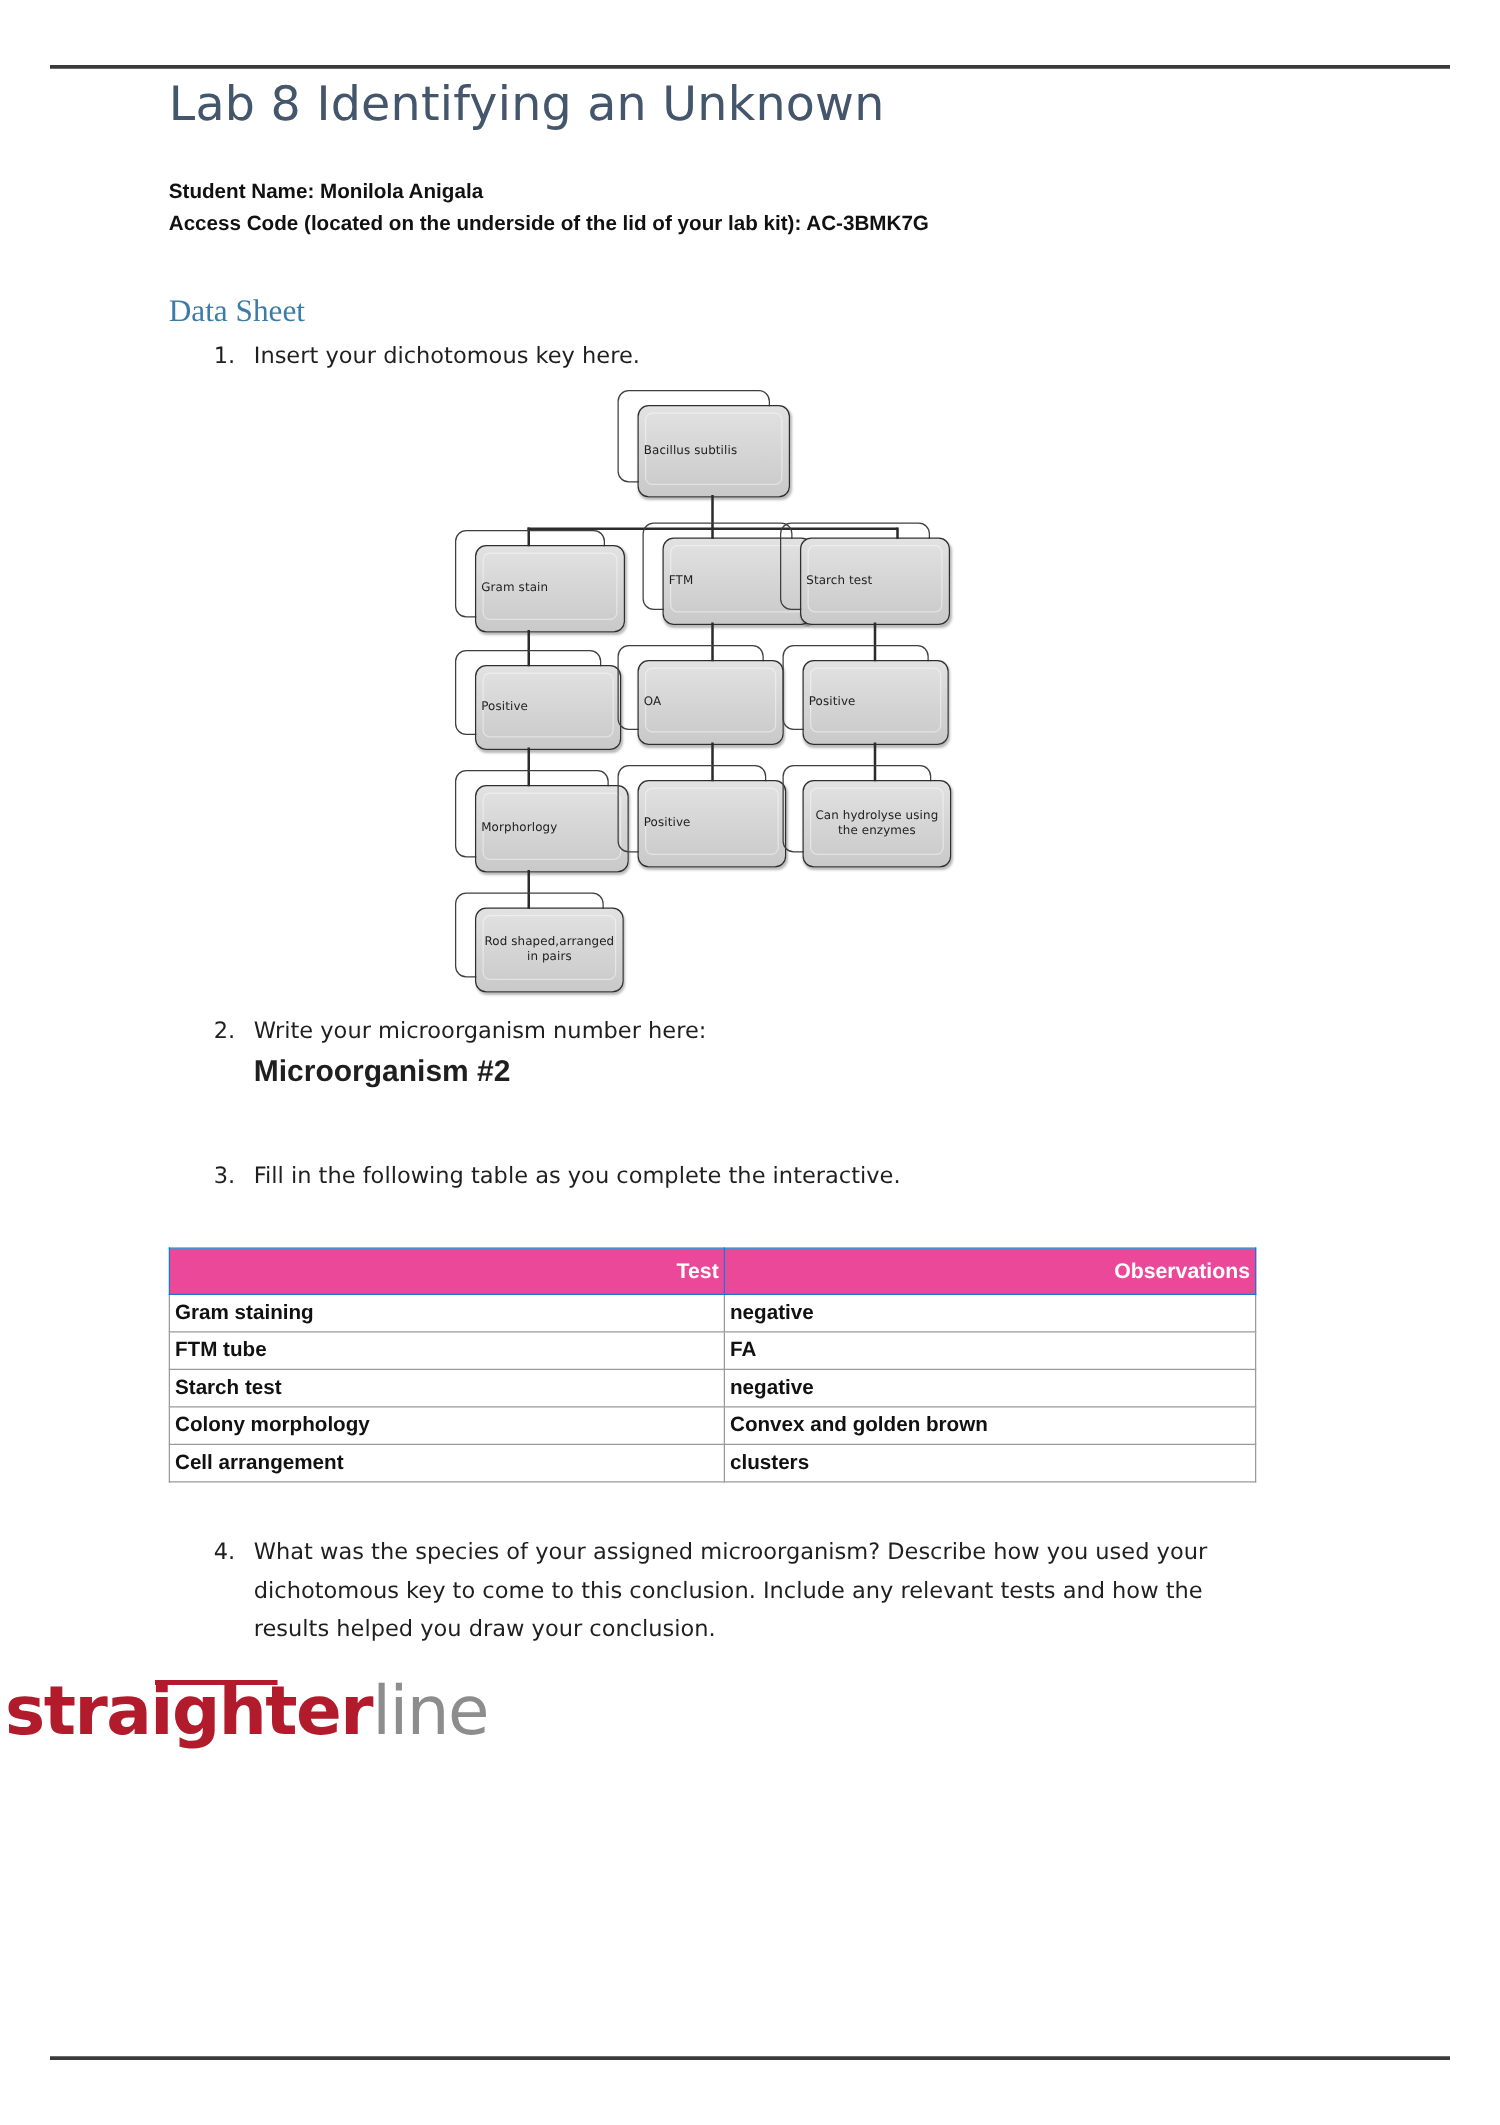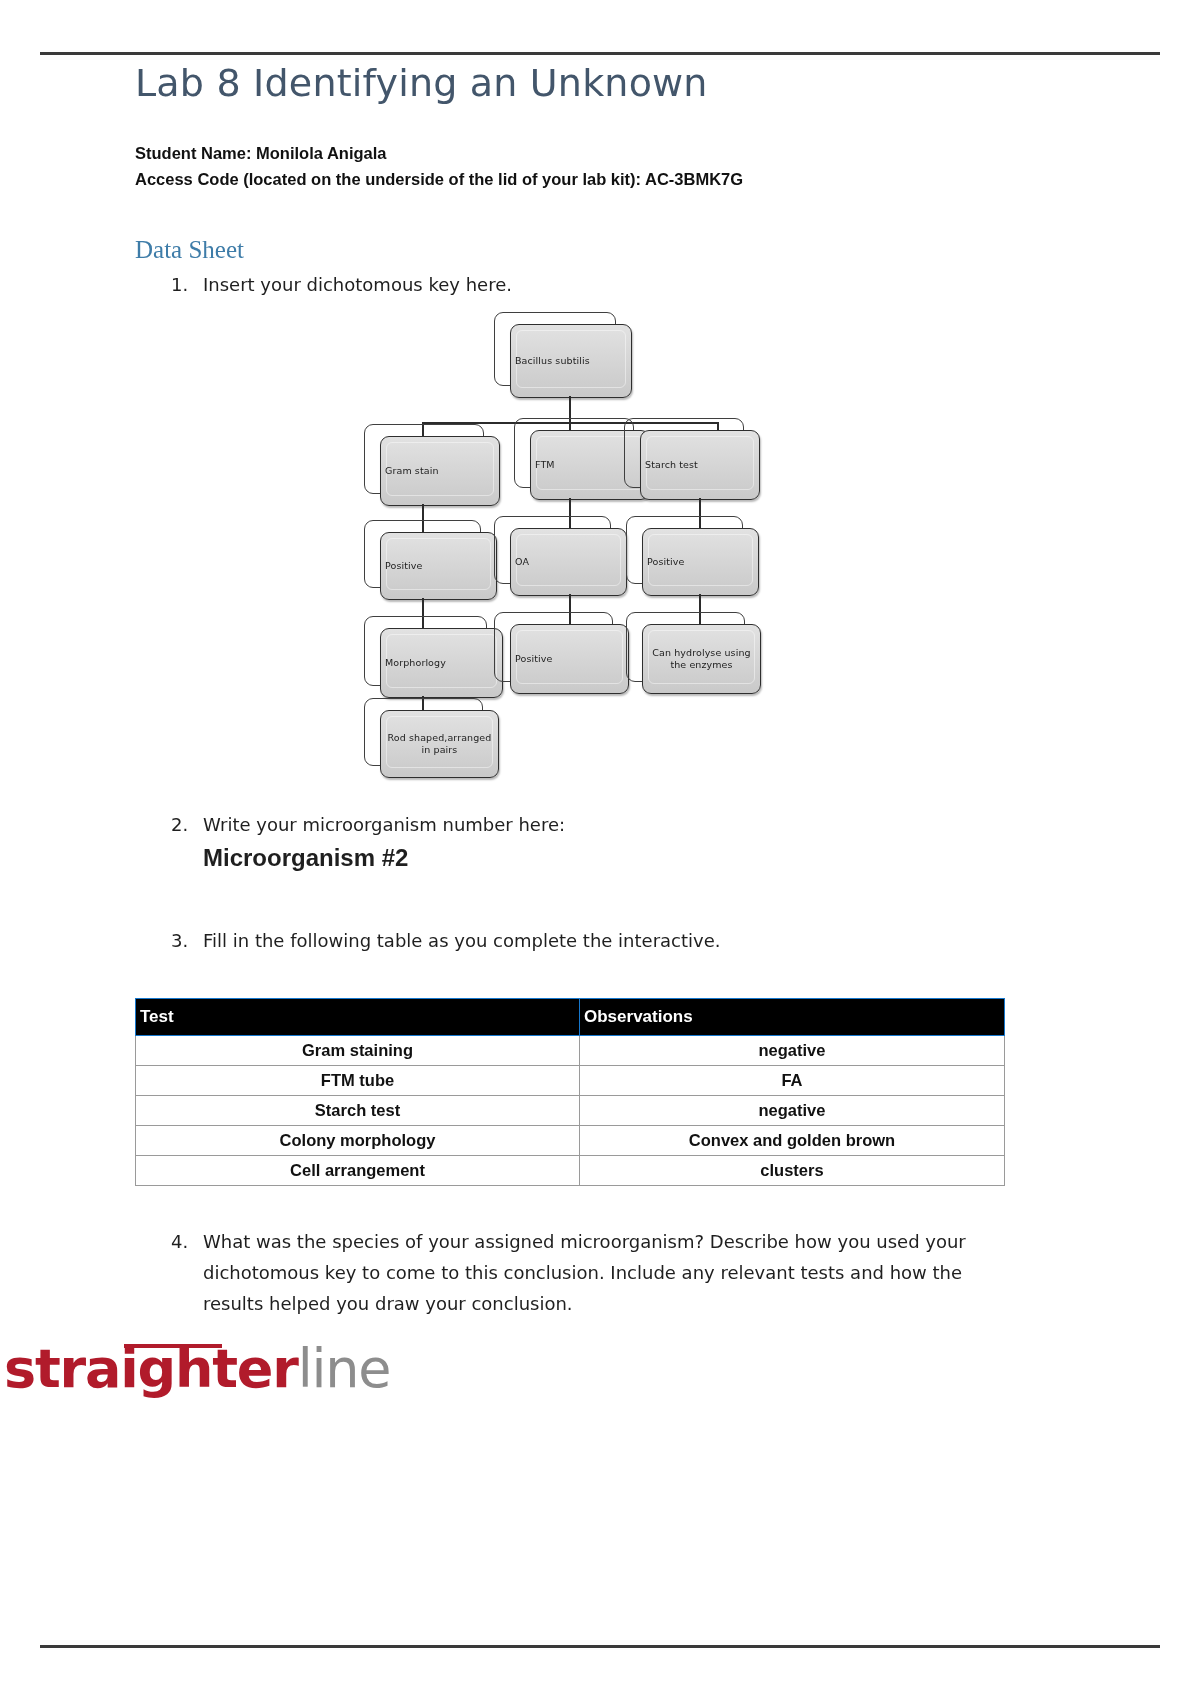--- a/index.html
+++ b/index.html
@@ -161,36 +161,35 @@
 
   
   .data-table {
     margin-top: 42px;
     width: 870px;
     border-collapse: collapse;
     table-layout: fixed;
     border: 1px solid #8c8c8c;
   }
   .data-table th {
-    background: #000000;
+    background: #ec4899;
     color: #ffffff;
     font-family: "Liberation Sans", sans-serif;
     font-weight: bold;
     font-size: 17px;
     padding: 8px 4px;
-    text-align: left;
+    text-align: right;
     border: 1px solid #1678ce;
   }
   .data-table th.col-left { width: 435px; }
   .data-table td {
     font-family: "Liberation Sans", sans-serif;
     font-weight: bold;
     font-size: 16.5px;
     color: #111;
-    text-align: center;
     padding: 5px 4px;
     border: 1px solid #9a9a9a;
     background: #fff;
   }
 
   .q4 {
     margin-top: 40px;
   }
   .q4 .q-item { line-height: 31px; }
 
@@ -329,21 +328,21 @@
         </div>
         <div class="node" style="left:282px; top:318px; width:117px; height:68px;">
           <div class="shadow-card"></div>
           <div class="main-card">
             <span class="lbl">Can hydrolyse using the enzymes</span>
           </div>
         </div>
 
         <div class="conn v" style="left:62px; top:390px; height:32px;"></div>
 
-        <div class="node" style="left:20px; top:404px; width:117px; height:66px;padding-left:41px;">
+        <div class="node" style="left:20px; top:420px; width:117px; height:66px;padding-left:41px;">
           <div class="shadow-card"></div>
           <div class="main-card">
             <span class="lbl">Rod shaped,arranged in pairs</span>
           </div>
         </div>
 
       </div>
     </div>
 
     <div style="margin-top:4px;">

